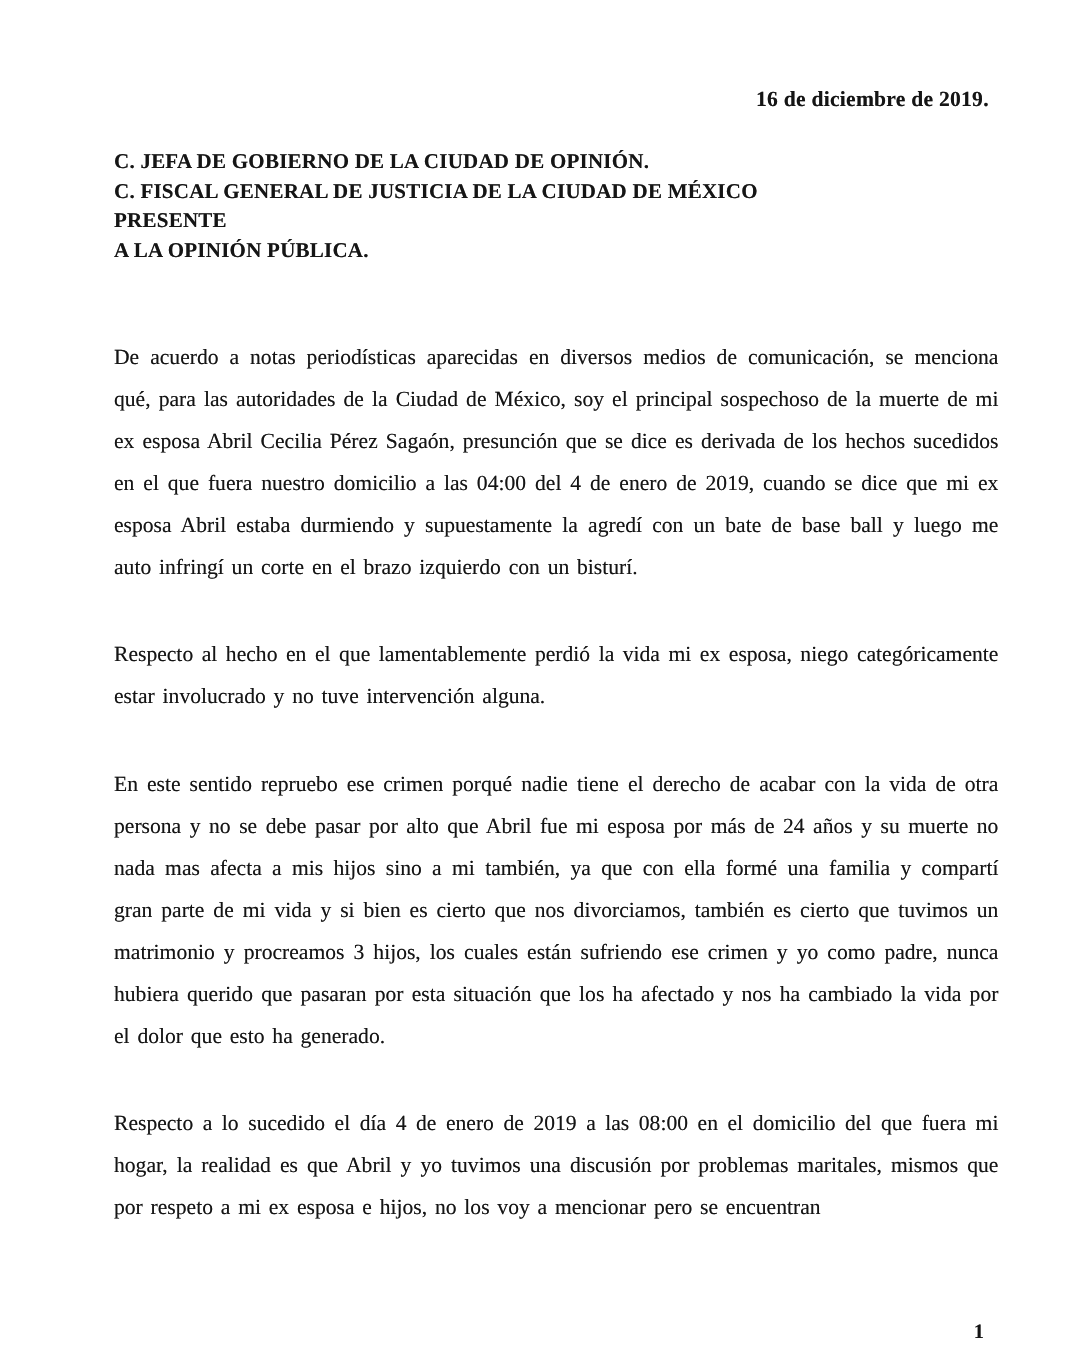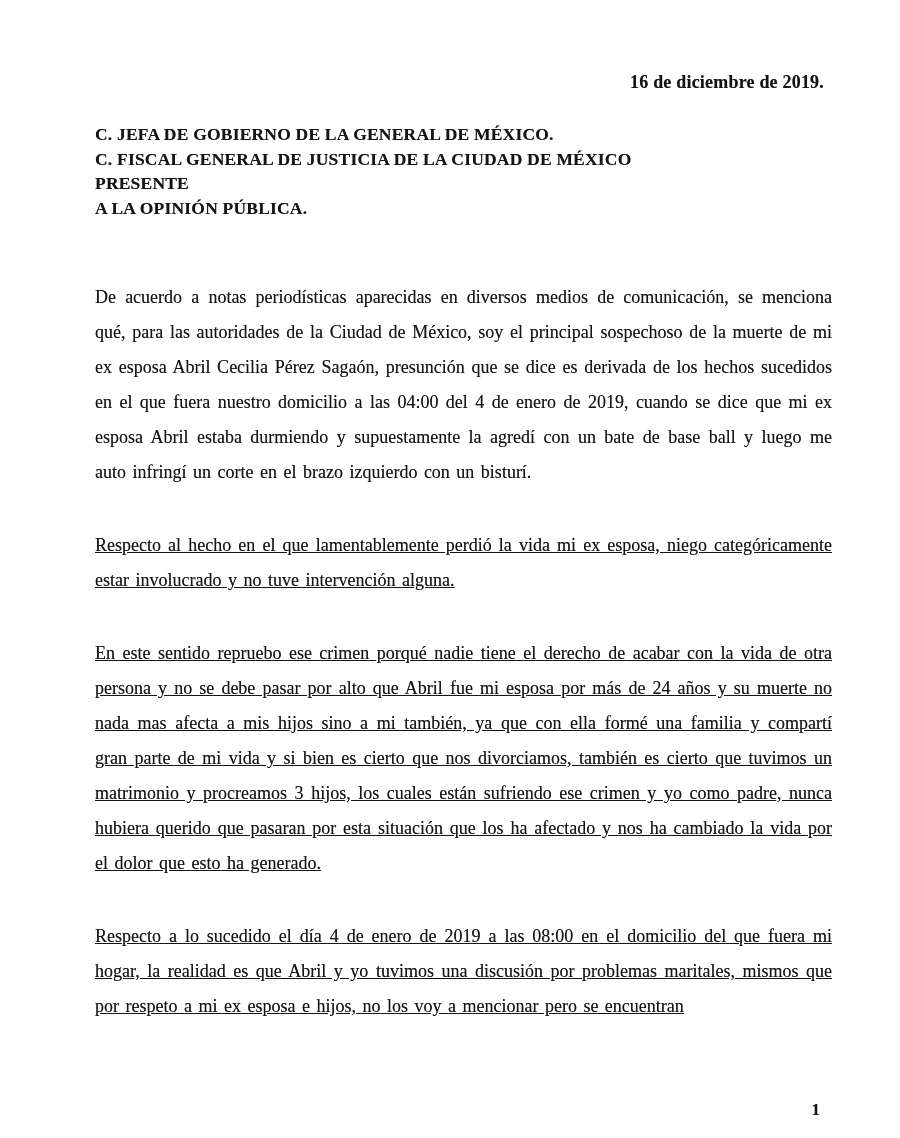--- a/index.html
+++ b/index.html
@@ -49,39 +49,38 @@
     line-height: 35px;
   }
   .letter-body p {
     margin: 0;
     text-align: justify;
     text-justify: inter-word;
     word-spacing: 2px;
   }
   .letter-body p + p {
     margin-top: 38px;
-    text-decoration: underline;
   }
   .page-number {
     position: absolute;
     right: 80px;
     bottom: 18px;
     font-size: 17px;
     font-weight: bold;
   }
 </style>
 </head>
 <body>
 
 <div class="page">
 
   <div class="date-line scan-text">16 de diciembre de 2019.</div>
 
   <div class="recipients scan-text">
-    <div>C. JEFA DE GOBIERNO DE LA GENERAL DE MÉXICO.</div>
+    <div>C. JEFA DE GOBIERNO DE LA CIUDAD DE OPINIÓN.</div>
     <div>C. FISCAL GENERAL DE JUSTICIA DE LA CIUDAD DE MÉXICO</div>
     <div>PRESENTE</div>
     <div>A LA OPINIÓN PÚBLICA.</div>
   </div>
 
   <div class="letter-body scan-text">
     <p>De acuerdo a notas periodísticas aparecidas en diversos medios de comunicación, se menciona qué, para las autoridades de la Ciudad de México, soy el principal sospechoso de la muerte de mi ex esposa Abril Cecilia Pérez Sagaón, presunción que se dice es derivada de los hechos sucedidos en el que fuera nuestro domicilio a las 04:00 del 4 de enero de 2019, cuando se dice que mi ex esposa Abril estaba durmiendo y supuestamente la agredí con un bate de base ball y luego me auto infringí un corte en el brazo izquierdo con un bisturí.</p>
     <p>Respecto al hecho en el que lamentablemente perdió la vida mi ex esposa, niego categóricamente estar involucrado y no tuve intervención alguna.</p>
     <p>En este sentido repruebo ese crimen porqué nadie tiene el derecho de acabar con la vida de otra persona y no se debe pasar por alto que Abril fue mi esposa por más de 24 años y su muerte no nada mas afecta a mis hijos sino a mi también, ya que con ella formé una familia y compartí gran parte de mi vida y si bien es cierto que nos divorciamos, también es cierto que tuvimos un matrimonio y procreamos 3 hijos, los cuales están sufriendo ese crimen y yo como padre, nunca hubiera querido que pasaran por esta situación que los ha afectado y nos ha cambiado la vida por el dolor que esto ha generado.</p>
     <p>Respecto a lo sucedido el día 4 de enero de 2019 a las 08:00 en el domicilio del que fuera mi hogar, la realidad es que Abril y yo tuvimos una discusión por problemas maritales, mismos que por respeto a mi ex esposa e hijos, no los voy a mencionar pero se encuentran</p>

